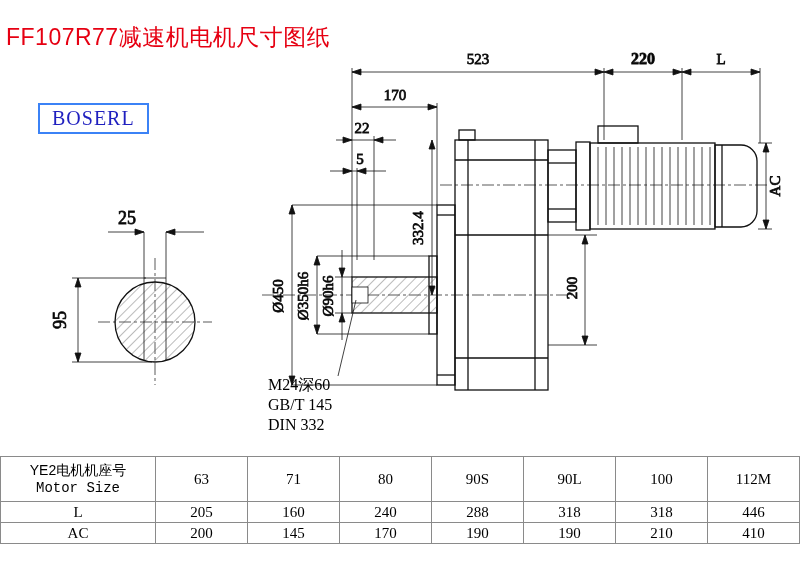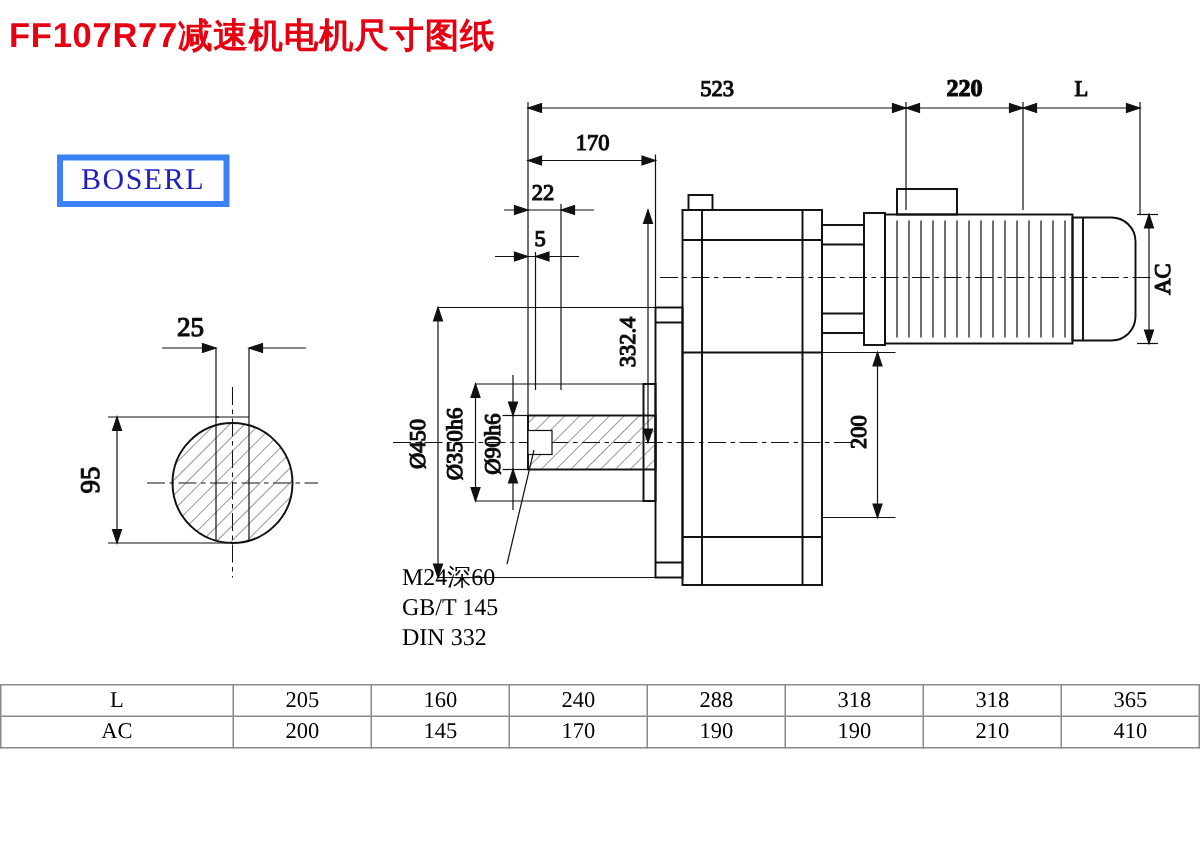--- a/index.html
+++ b/index.html
@@ -1,20 +1,20 @@
 <!DOCTYPE html>
 <html><head>
 <meta charset="utf-8">
 <style>
   html,body{margin:0;padding:0;background:#fff;}
   #stage{position:relative;width:800px;height:564px;background:#fff;overflow:hidden;
          font-family:"Liberation Sans",sans-serif;}
-  #title{position:absolute;left:6px;top:8px;font-size:23px;font-weight:bold;color:#e60012;
+  #title{position:absolute;left:6px;top:22px;font-size:23px;font-weight:normal;color:#e60012;
          letter-spacing:0.5px;}
-  #brand{position:absolute;left:38px;top:103px;border:4px solid #3b82f6;padding:2px 12px;
+  #brand{position:absolute;left:38px;top:103px;border:2px solid #3b82f6;padding:2px 12px;
          font-family:"Liberation Serif",serif;font-size:20px;color:#1f1fbf;letter-spacing:1px;}
   svg{position:absolute;left:0;top:0;}
   svg text{font-family:"Liberation Serif",serif;font-size:15px;fill:#000;}
   svg text.big{font-size:18px;}
   svg text.b{font-size:16px;font-weight:bold;}
   svg text.note{font-size:16px;}
   .ol{stroke:#111;stroke-width:1.3;fill:none;}
   .thin{stroke:#111;stroke-width:0.8;fill:none;}
   .cl{stroke:#111;stroke-width:0.7;fill:none;stroke-dasharray:12 3 3 3;}
   #dims-table{position:absolute;left:0;top:456px;width:800px;border-collapse:collapse;
@@ -213,29 +213,42 @@
       <col style="width:155px">
         <col>
         <col>
         <col>
         <col>
         <col>
         <col>
         <col>
     </colgroup>
     <tbody>
+        <tr class="hdr">
+      <td>
+        <div class="hdr-l1">YE2电机机座号</div>
+        <div class="hdr-l2">Motor Size</div>
+      </td>
+      <td>63</td>
+      <td>71</td>
+      <td>80</td>
+      <td>90S</td>
+      <td>90L</td>
+      <td>100</td>
+      <td>112M</td>
+    </tr>
     <tr>
       <td>L</td>
       <td>205</td>
       <td>160</td>
       <td>240</td>
       <td>288</td>
       <td>318</td>
       <td>318</td>
-      <td>365</td>
+      <td>446</td>
     </tr>
     <tr>
       <td>AC</td>
       <td>200</td>
       <td>145</td>
       <td>170</td>
       <td>190</td>
       <td>190</td>
       <td>210</td>
       <td>410</td>

